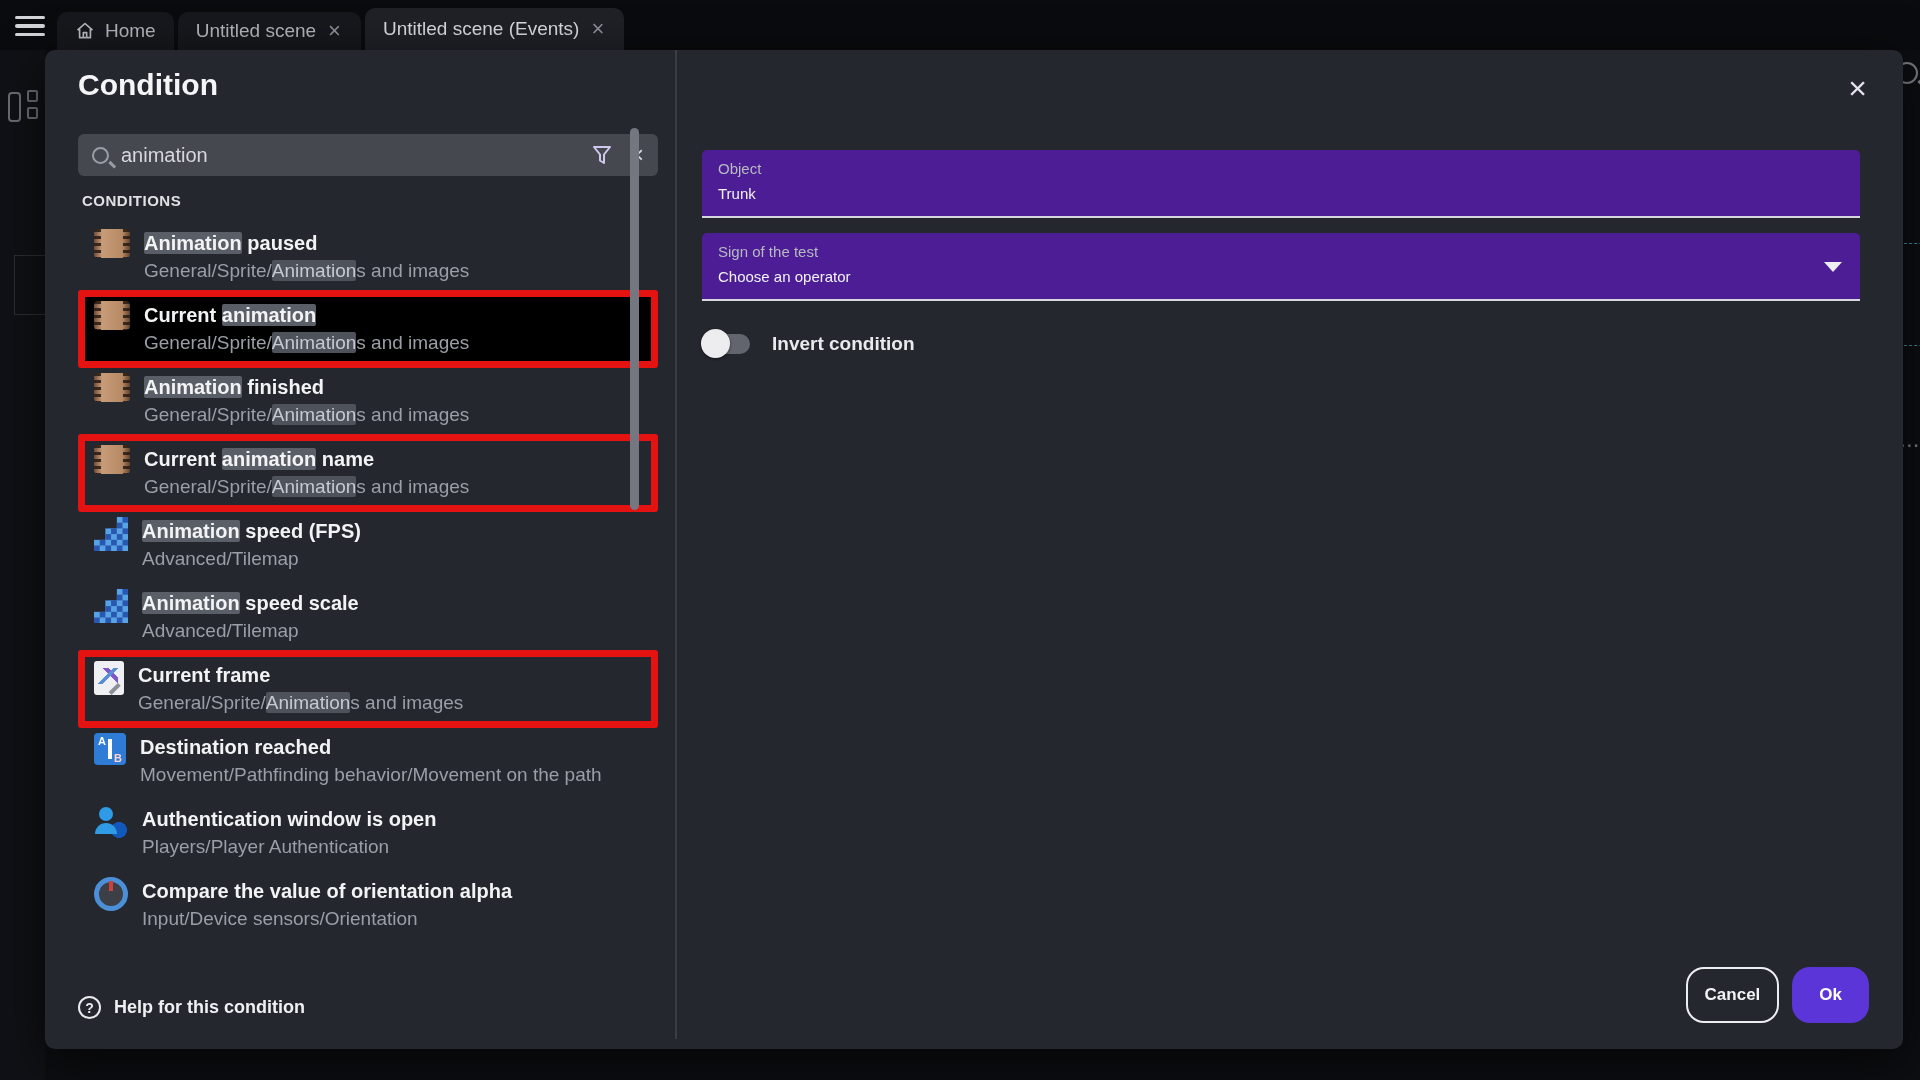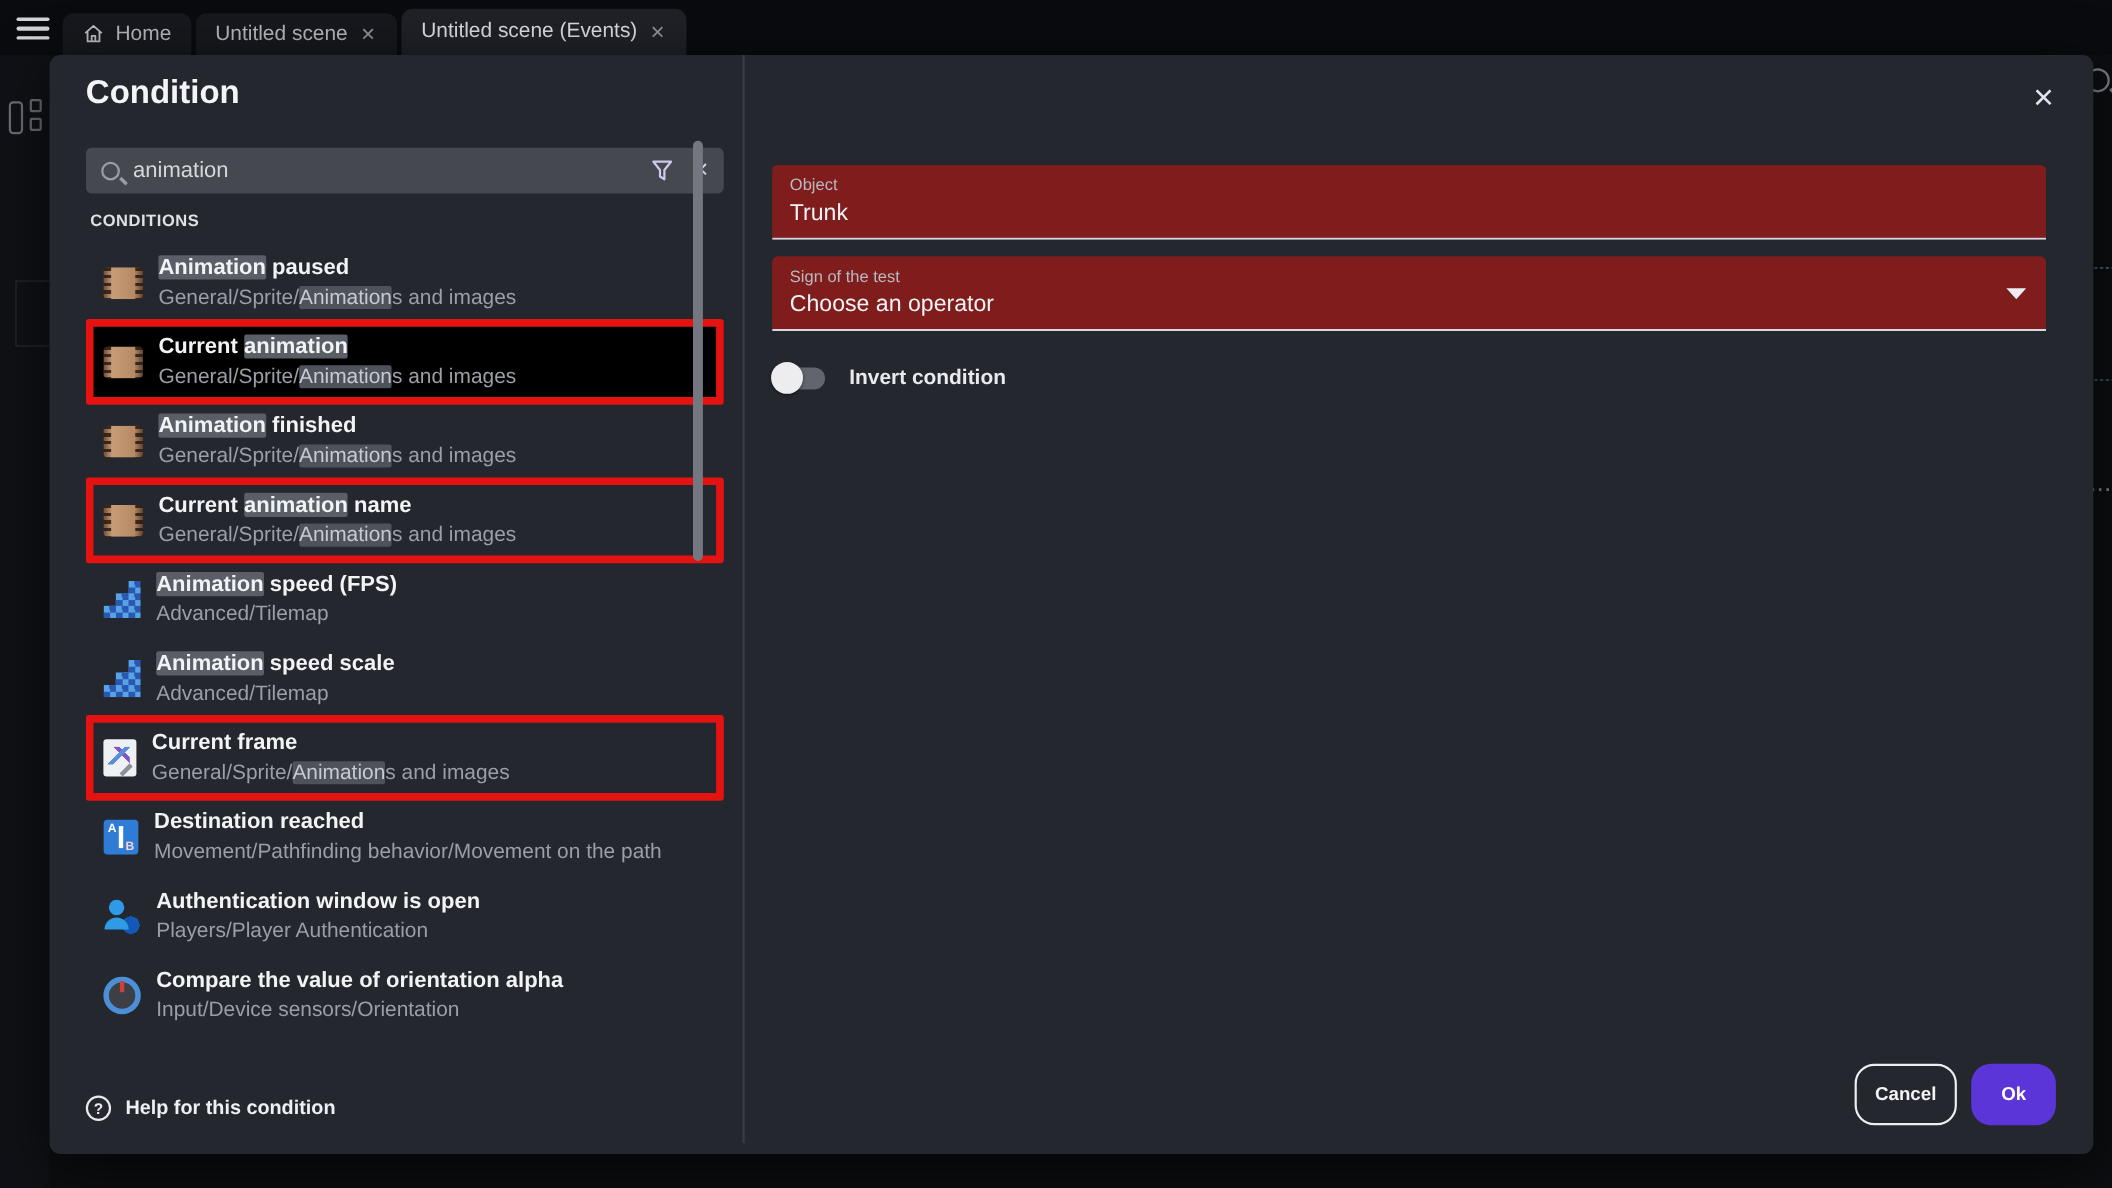--- a/index.html
+++ b/index.html
@@ -54,21 +54,21 @@
   .searchbox .mag { width:17px; height:17px; border-color:#9a9da5; }
   .searchbox .mag::after { background:#9a9da5; left:14px; top:13px; height:8px; }
   .searchbox input { flex:1; background:transparent; border:0; outline:none; color:#d6d8dd;
                      font-size:20px; font-family:inherit; }
   .searchbox .funnel { cursor:pointer; display:flex; }
   .searchbox .clear-x { color:#d9d4ea; font-size:24px; cursor:pointer; line-height:1; padding-left:4px; }
 
   .section-label { margin:16px 0 12px 4px; font-size:15px; font-weight:700;
                    letter-spacing:.5px; color:#dfe1e5; }
   .list { display:flex; flex-direction:column; }
-  .item { position:relative; width:580px; display:flex; align-items:center; gap:14px;
+  .item { position:relative; width:580px; display:flex; align-items:flex-start; gap:14px;
           padding:8px 6px 8px 16px; cursor:pointer; }
   .item.selected { background:#000000; }
   .item-text { display:flex; flex-direction:column; max-width:470px; }
   .item-title { font-size:20px; font-weight:700; color:#f2f3f5; line-height:28px; }
   .item-sub { font-size:19px; color:#9b9ea6; line-height:28px; }
   .item-title .hl { background:#5a5e67; border-radius:2px; }
   .item-sub .hl { background:#4e525b; color:#c7cad1; border-radius:2px; }
   .item-icon { flex:0 0 auto; }
   .red-box { position:absolute; left:0; right:0; top:-3px; bottom:-3px;
              border:7px solid #e51212; border-radius:3px; pointer-events:none; }
@@ -108,24 +108,24 @@
   .ic-orientation { width:34px; height:34px; border-radius:50%; background:#3c3f45;
     border:5px solid #4b8fd6; position:relative; }
   .ic-orientation::before { content:""; position:absolute; left:50%; top:-1px;
     transform:translateX(-50%); width:4px; height:10px; background:#d04038; }
 
   
   .right-pane { position:absolute; left:657px; top:100px; width:1158px; }
   .desc-row { display:flex; align-items:flex-start; gap:18px; margin-bottom:44px; }
   .desc-text { font-size:20px; color:#eceef1; line-height:30px; font-weight:600; padding-top:1px; }
 
-  .field { background:#7f1d1d; border-radius:5px 5px 0 0; border-bottom:2px solid #d6d8de;
+  .field { background:#4c1d95; border-radius:5px 5px 0 0; border-bottom:2px solid #d6d8de;
            padding:9px 16px 8px 16px; position:relative; margin-bottom:15px; cursor:text; }
   .f-label { display:block; font-size:15px; color:#b7bac1; line-height:20px; }
-  .f-value { display:block; font-size:21px; color:#f2f3f5; line-height:29px; font-weight:500; }
+  .f-value { display:block; font-size:15px; color:#f2f3f5; line-height:29px; font-weight:500; }
   .field.select { cursor:pointer; }
   .dd-arrow { position:absolute; right:18px; top:50%; margin-top:-4px; width:0; height:0;
               border-left:9px solid transparent; border-right:9px solid transparent;
               border-top:10px solid #eceef2; }
   .value-row { display:flex; align-items:flex-start; gap:24px; }
   .field.value-field { flex:1; height:69px; display:flex; align-items:center;
                        border-bottom:2px solid #9da0a8; margin-bottom:0; }
   .placeholder { font-size:21px; color:#8e9199; }
   .sigma-btn { flex:0 0 auto; width:98px; height:45px; margin-top:20px; border-radius:10px;
                background:#5c35d9; color:#fff; display:flex; align-items:center; justify-content:center;

